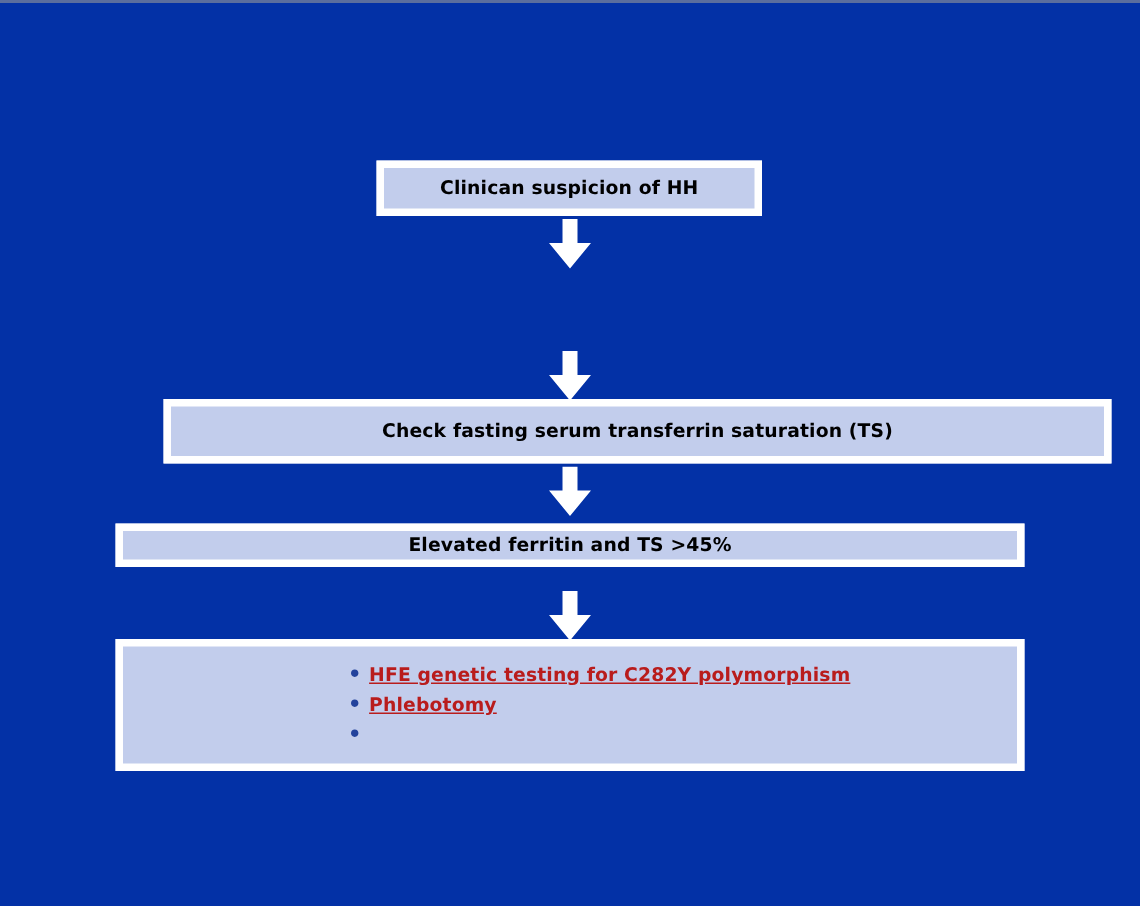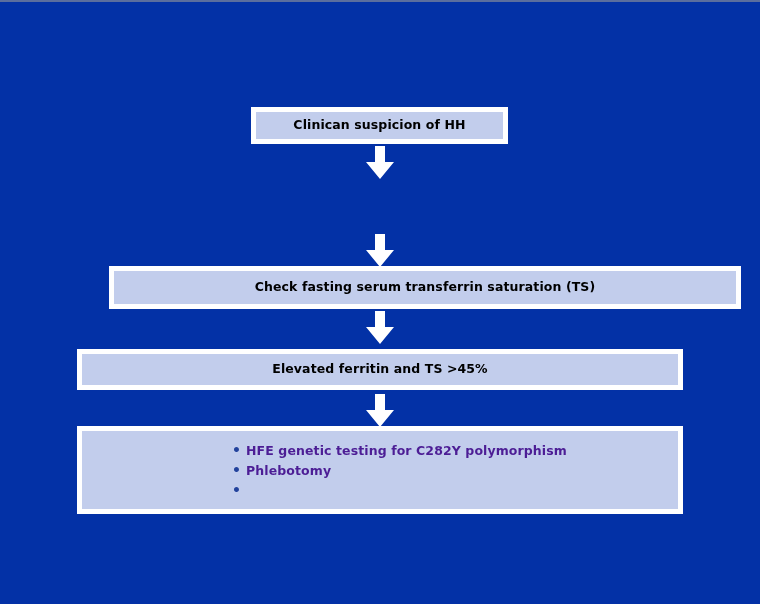--- a/index.html
+++ b/index.html
@@ -48,21 +48,21 @@
 
   .node-line {
     display: block;
     white-space: nowrap;
   }
 
   
   #node-1 { left: 251px; top: 105px; width: 257px; height: 37px; }
   #node-2 { left: 77px; top: 180px; width: 606px; height: 51px; }
   #node-3 { left: 77px; top: 264px; width: 632px; height: 43px; margin-left: 32px; }
-  #node-4 { left: 77px; top: 347px; width: 606px; height: 41px; }
+  #node-4 { left: 77px; top: 347px; width: 606px; height: 29px; }
   #node-5 { left: 77px; top: 424px; width: 606px; height: 88px;
             justify-content: flex-start; }
 
   
   .node.list-node .node-inner {
     padding-left: 150px;
     text-align: left;
   }
   .list-heading {
     display: block;
@@ -75,21 +75,22 @@
     white-space: nowrap;
   }
   .bullet-dot {
     color: #22429c;
     font-size: 14px;
     line-height: 1.45;
     margin-right: 5px;
     flex: none;
   }
   .bullet-text {
-    color: #4c1d95;
+    color: #b91c1c;
+    text-decoration: underline;
   }
 
   
   .arrow {
     position: absolute;
     width: 30px;
     height: 34px;
   }
   .arrow svg {
     display: block;

